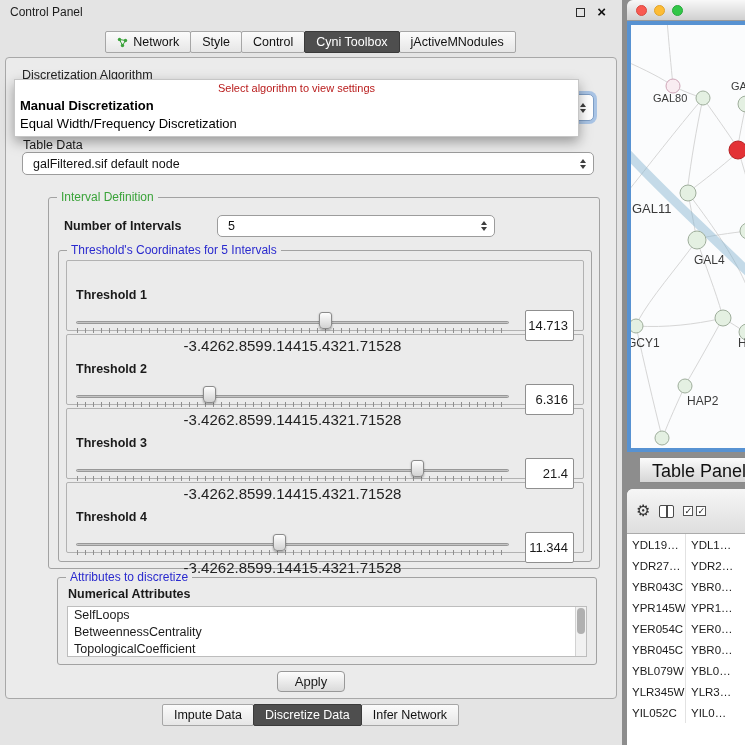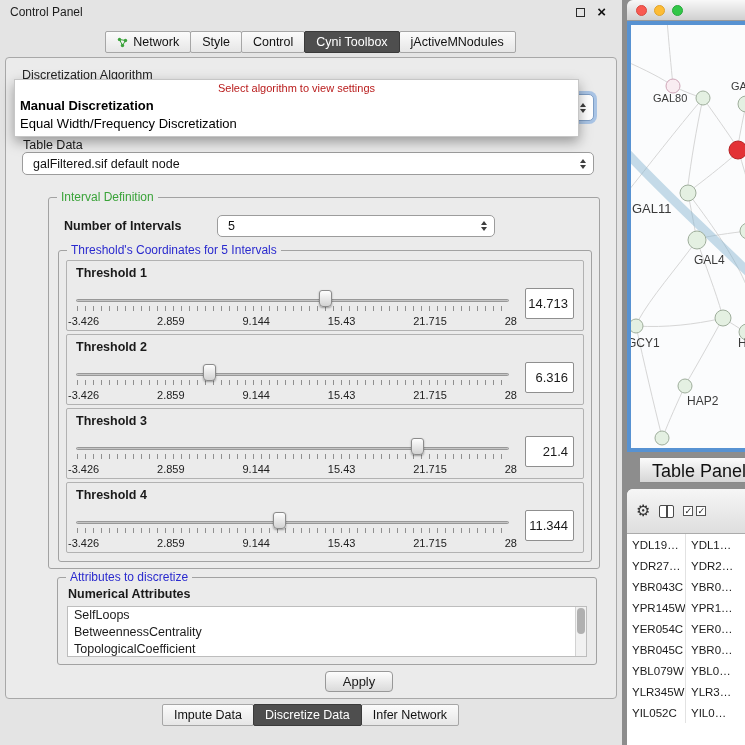--- a/index.html
+++ b/index.html
@@ -44,37 +44,37 @@
   .group-title.green{color:#3aa339;}
   .group-title.blue{color:#2a2ace;}
 
   .interval-group{left:42px;top:139px;width:552px;height:372px;}
   .noi-label{position:absolute;left:15px;top:21px;font-weight:bold;font-size:12.5px;}
   .noi-combo{position:absolute;left:168px;top:17px;width:278px;height:22px;}
   .thresholds-group{left:9px;top:52px;width:534px;height:312px;}
   .thresholds-container{position:absolute;left:7px;top:9px;right:7px;}
 
   .threshold-panel{border:1px solid #b2b2b2;border-radius:2px;height:71px;margin-bottom:3px;padding:5px 9px 0;background:#ebebeb;}
-  .th-label{font-weight:bold;font-size:12.5px;}
+  .th-label{font-weight:bold;font-size:12.5px;margin-top:22px;}
   .th-row{display:flex;align-items:flex-start;margin-top:4px;gap:16px;}
   .slider-wrap{flex:1;position:relative;height:46px;}
   .track{position:absolute;left:0;right:0;top:15px;height:3px;background:#c4c4c4;border:1px solid #989898;border-radius:2px;}
   .thumb{position:absolute;top:6px;width:13px;height:17px;background:linear-gradient(#fefefe,#d2d2d2);border:1px solid #8b8b8b;border-radius:3px 3px 4px 4px;box-shadow:0 1px 2px rgba(0,0,0,.35);z-index:2;}
   .ticks{position:absolute;left:1px;right:1px;top:22px;height:5px;background:repeating-linear-gradient(to right,#8f8f8f 0 1px,transparent 1px 8px);}
-  .scale{position:absolute;left:-8px;right:-8px;top:31px;display:flex;justify-content:space-between;font-size:11px;color:#222;}
+  .scale{position:absolute;left:-8px;right:-8px;top:31px;display:flex;justify-content:center;font-size:15px;color:#222;}
   .value-box{width:49px;height:31px;background:#fff;border:1px solid #8f8f8f;border-radius:2px;font-size:13px;display:flex;align-items:center;justify-content:flex-end;padding-right:5px;margin-top:4px;}
 
   .attributes-group{left:51px;top:519px;width:540px;height:88px;}
   .attr-subtitle{position:absolute;left:10px;top:9px;font-weight:bold;font-size:12.5px;}
   .attr-list{position:absolute;left:9px;top:28px;right:9px;bottom:7px;background:#fff;border:1px solid #bdbdbd;overflow:hidden;}
   .attr-item{font-size:12.5px;height:17px;line-height:17px;padding-left:6px;white-space:nowrap;}
   .attr-scrollbar{position:absolute;right:0;top:0;bottom:0;width:11px;background:#f1f1f1;border-left:1px solid #d2d2d2;}
   .attr-scroll-thumb{position:absolute;left:1px;top:1px;width:8px;height:26px;background:#b0b0b0;border-radius:4px;}
 
-  .apply-btn{position:absolute;left:50%;transform:translateX(-50%);top:613px;width:68px;height:21px;background:linear-gradient(#fdfdfd,#dadada);border:1px solid #989898;border-radius:4px;font-size:13px;display:flex;align-items:center;justify-content:center;cursor:default;margin-left:48px;}
+  .apply-btn{position:absolute;left:50%;transform:translateX(-50%);top:613px;width:68px;height:21px;background:linear-gradient(#fdfdfd,#dadada);border:1px solid #989898;border-radius:4px;font-size:13px;display:flex;align-items:center;justify-content:center;cursor:default;}
 
   
   .right-region{position:absolute;left:622px;top:0;width:123px;height:745px;background:#8d8d8d;}
   .network-window{position:absolute;left:5px;top:0;width:118px;height:452px;border-radius:6px 0 0 0;overflow:hidden;background:#d8d8d8;}
   .nw-titlebar{height:21px;background:linear-gradient(#f8f8f8,#d0d0d0);border-bottom:1px solid #9a9a9a;display:flex;align-items:center;gap:7px;padding-left:9px;border-radius:6px 0 0 0;}
   .light{width:11px;height:11px;border-radius:50%;}
   .light.red{background:#f95a52;border:1px solid #d84b42;}
   .light.yellow{background:#fdbc35;border:1px solid #dfa32c;}
   .light.green{background:#32c748;border:1px solid #2aa83d;}
   .nw-frame{position:absolute;left:0;right:0;top:21px;bottom:0;border:4px solid #5792d2;border-right:none;background:#fbfcfd;}

